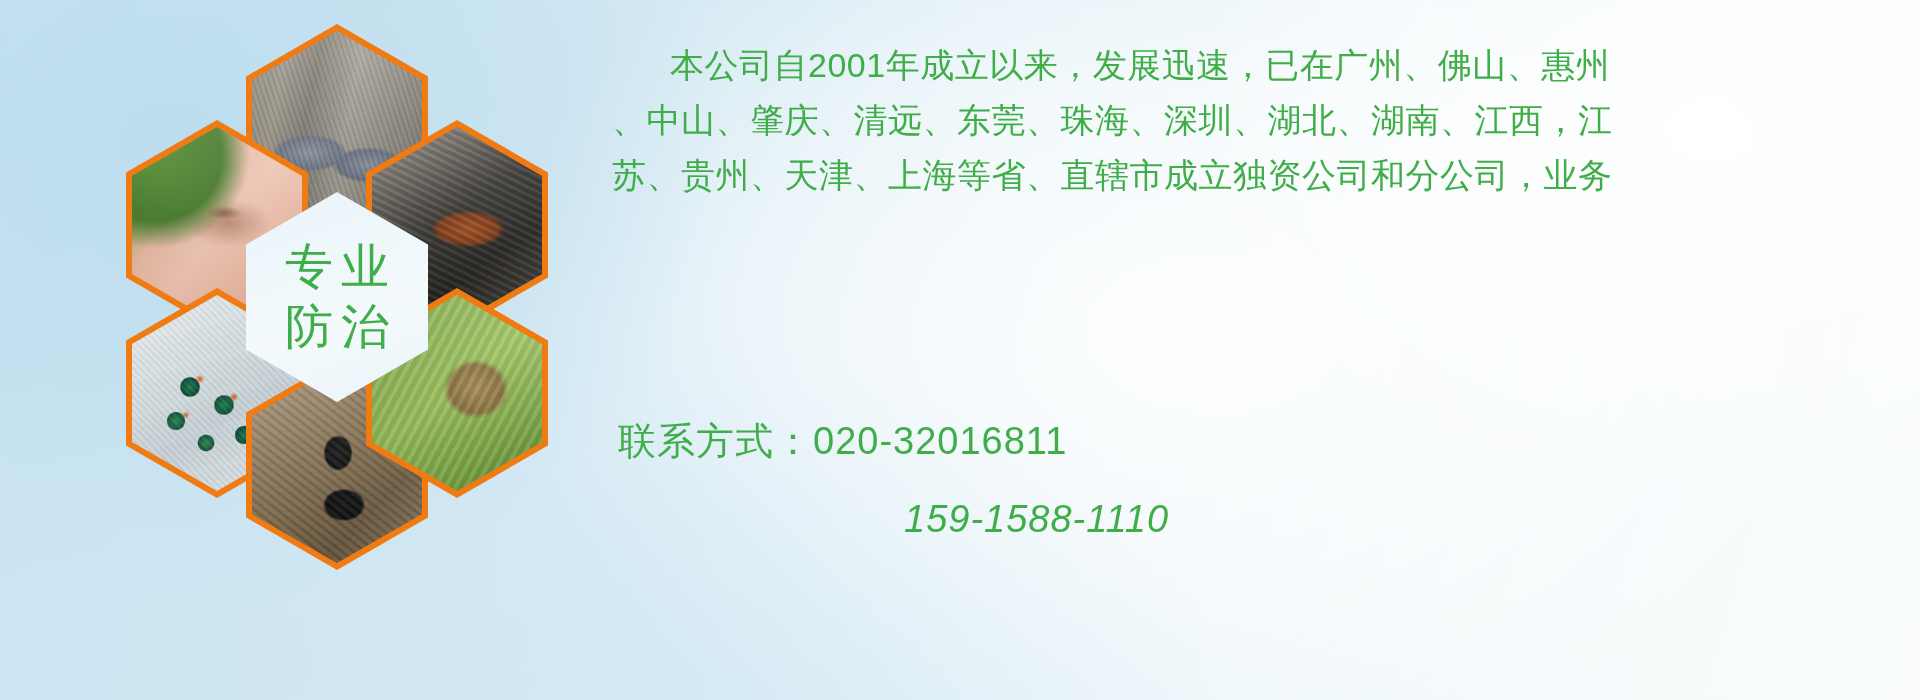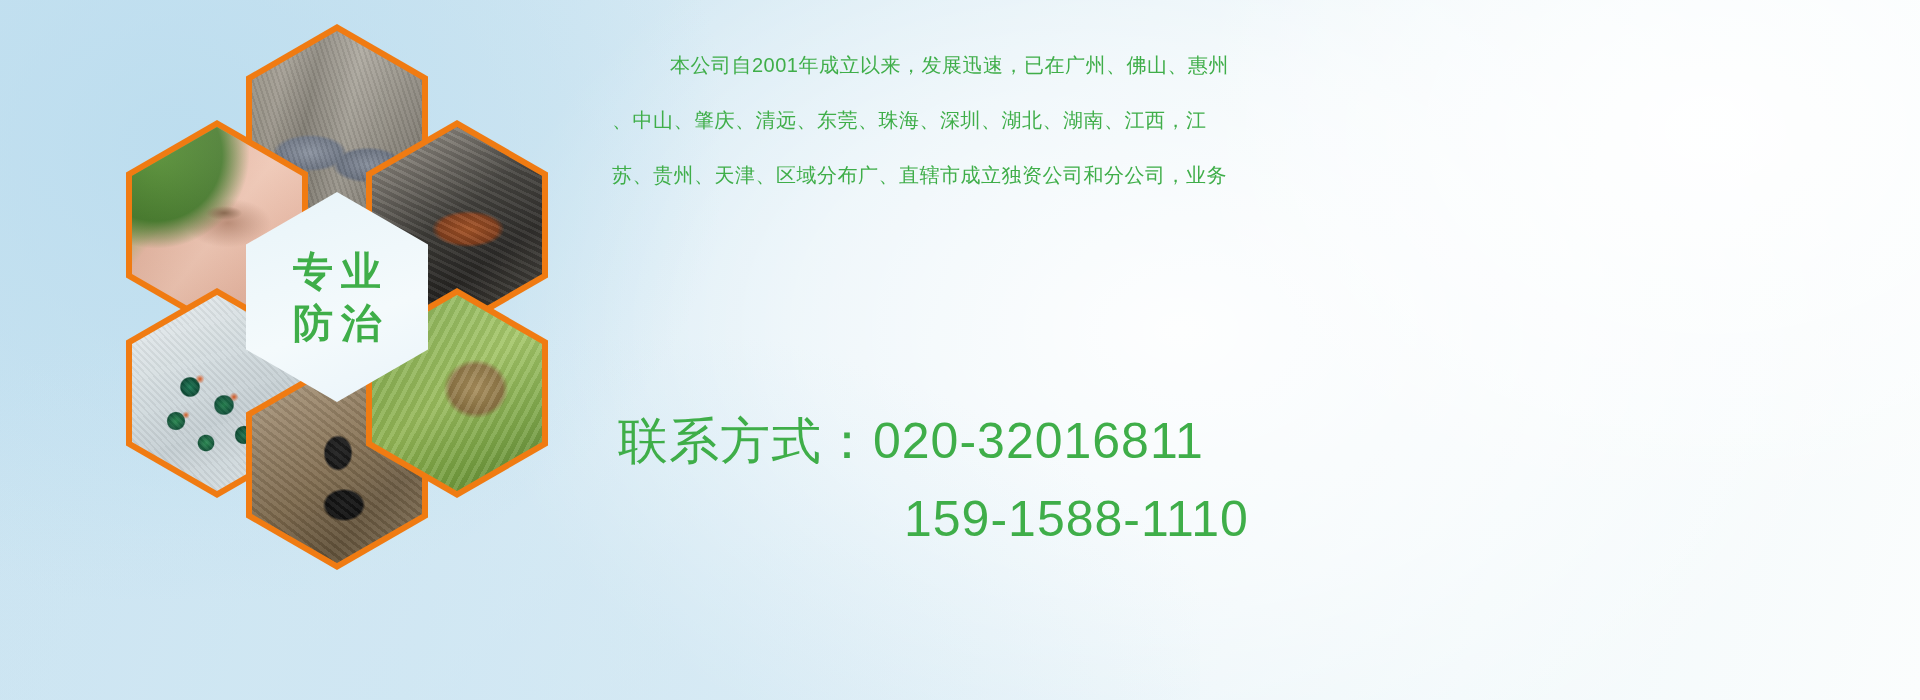--- a/index.html
+++ b/index.html
@@ -92,22 +92,22 @@
     clip-path: polygon(50% 0%, 100% 25%, 100% 75%, 50% 100%, 0% 75%, 0% 25%);
     background: linear-gradient(160deg, #e8f4f9 0%, #f4fafc 60%, #eaf4fa 100%);
     display: flex;
     flex-direction: column;
     align-items: center;
     justify-content: center;
     gap: 12px;
   }
   .slogan-line {
     color: #3FAE49;
-    font-size: 40px;
-    font-weight: 700;
+    font-size: 48px;
+    font-weight: 400;
     letter-spacing: 8px;
     text-indent: 8px;
     line-height: 1;
     white-space: nowrap;
   }
 
   
   
   .art-rodents {
     background:
@@ -199,44 +199,45 @@
   
   #copy-block {
     position: absolute;
     left: 612px;
     top: 38px;
     width: 1290px;
   }
 
   .para-line {
     color: #3FAE49;
-    font-size: 20px;
+    font-size: 34px;
     line-height: 55px;
     font-weight: 400;
     white-space: nowrap;
     letter-spacing: 0.5px;
   }
   .para-line.first { text-indent: 58px; }
 
   #contact-block {
     position: absolute;
     left: 618px;
     top: 402px;
     width: 1260px;
   }
   .contact-line {
     color: #3FAE49;
-    font-size: 50px;
+    font-size: 38px;
     line-height: 78px;
     font-weight: 400;
     white-space: nowrap;
     letter-spacing: 1px;
   }
   .contact-line.second {
     text-indent: 286px;
+    font-style: italic;
   }
 </style>
 </head>
 <body>
 
 <div id="banner">
 
   <div class="wash-a"></div>
   <div class="wash-b"></div>
   <div class="wash-c"></div>
@@ -282,21 +283,21 @@
     <div class="hex-center">
       <div class="slogan-line">专业</div>
       <div class="slogan-line">防治</div>
     </div>
 
   </div>
 
   <div id="copy-block">
     <div class="para-line first">本公司自2001年成立以来，发展迅速，已在广州、佛山、惠州</div>
     <div class="para-line">、中山、肇庆、清远、东莞、珠海、深圳、湖北、湖南、江西，江</div>
-    <div class="para-line">苏、贵州、天津、区域分布广、直辖市成立独资公司和分公司，业务</div>
+    <div class="para-line">苏、贵州、天津、上海等省、直辖市成立独资公司和分公司，业务</div>
   </div>
 
   <div id="contact-block">
     <div class="contact-line">联系方式：020-32016811</div>
     <div class="contact-line second">159-1588-1110</div>
   </div>
 
 </div>
 
 </body></html>

